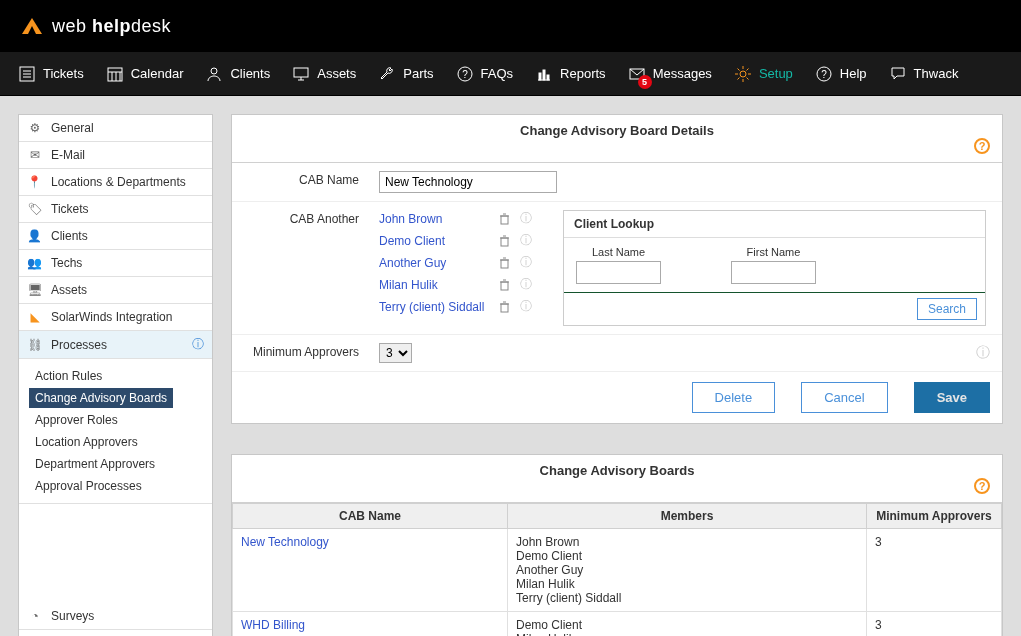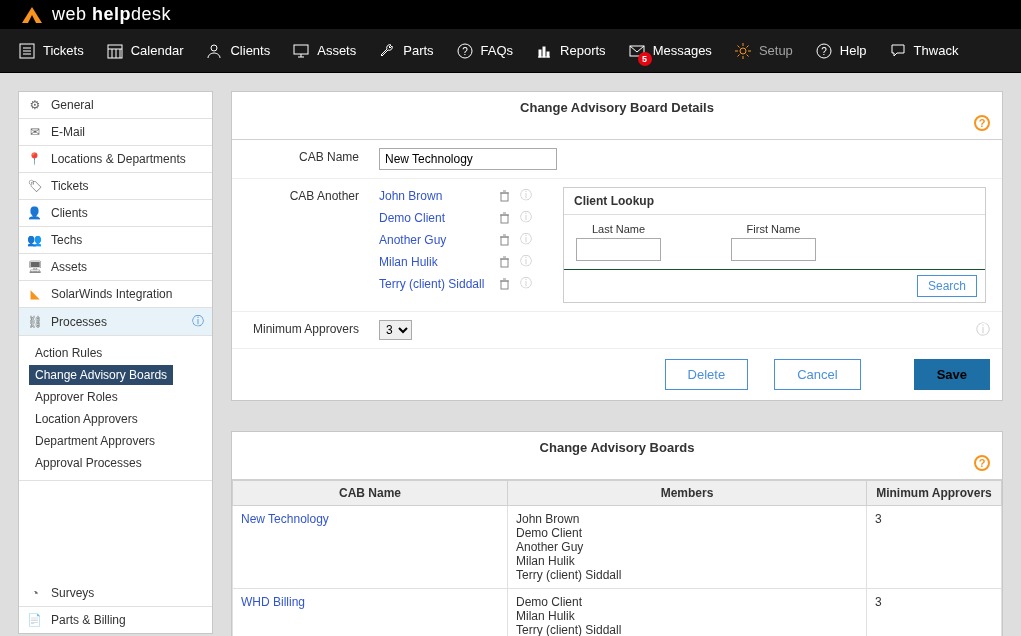--- a/index.html
+++ b/index.html
@@ -1,24 +1,24 @@
 <!DOCTYPE html>
 <html><head>
 <meta charset="utf-8">
 <style>
 * { box-sizing: border-box; margin: 0; padding: 0; }
 body { font-family: Arial, Helvetica, sans-serif; font-size: 12px; background: #dedede; color: #333; width: 1021px; }
-.topbar { background: #000; color: #fff; height: 29px; display: flex; align-items: center; padding: 0 20px; }
+.topbar { background: #000; color: #fff; height: 52px; display: flex; align-items: center; padding: 0 20px; }
 .logo { display: flex; align-items: center; gap: 8px; }
 .logo-mark { color: #f7941e; font-size: 20px; }
 .logo-text { font-size: 18px; font-weight: 300; letter-spacing: 0.5px; }
 .logo-text b { font-weight: bold; }
 .menubar { background: #1a1a1a; height: 44px; display: flex; align-items: center; padding: 0 18px; gap: 22px; border-bottom: 1px solid #000; }
 .menu-item { color: #fff; display: flex; align-items: center; gap: 7px; font-size: 13px; cursor: pointer; position: relative; }
-.menu-item.active { color: #a3a3a3; }
+.menu-item.active { color: #14b8a6; }
 .menu-icon { width: 18px; height: 18px; display: flex; align-items: center; justify-content: center; }
 .badge { position: absolute; top: 10px; left: 10px; background: #e30613; color: #fff; border-radius: 50%; width: 14px; height: 14px; font-size: 9px; display: flex; align-items: center; justify-content: center; font-weight: bold; }
 .container { display: flex; padding: 18px; gap: 18px; align-items: flex-start; }
 .sidebar { width: 195px; background: #fff; border: 1px solid #c7c7c7; }
 .side-item { display: flex; align-items: center; gap: 8px; padding: 5px 8px; border-bottom: 1px solid #e0e0e0; cursor: pointer; font-size: 12px; }
 .side-item:last-child { border-bottom: none; }
 .side-item.active { background: #e8f3f9; }
 .side-icon { width: 16px; height: 16px; display: flex; align-items: center; justify-content: center; color: #666; }
 .side-icon.orange { color: #f7941e; }
 .side-info { margin-left: auto; color: #4a90d9; }
@@ -41,21 +41,21 @@
 .lookup-header { padding: 6px 10px; font-weight: bold; font-size: 12px; border-bottom: 1px solid #ddd; }
 .lookup-body { padding: 8px 12px; display: flex; gap: 70px; }
 .lookup-field { display: flex; flex-direction: column; gap: 3px; font-size: 11px; align-items: center; }
 .lookup-field input { border: 1px solid #aaa; padding: 3px; width: 85px; }
 .lookup-footer { border-top: 1px solid #14532d; padding: 5px 8px; text-align: right; }
 .search-btn { border: 1px solid #4a90d9; background: #fff; color: #4a90d9; padding: 3px 10px; font-size: 12px; cursor: pointer; }
 select { border: 1px solid #aaa; padding: 1px 2px; font-size: 12px; }
 .info-icon-right { margin-left: auto; color: #ccc; font-size: 14px; }
 .button-bar { padding: 10px 12px; display: flex; justify-content: flex-end; gap: 26px; }
 .btn { padding: 7px 22px; font-size: 13px; cursor: pointer; border: 1px solid #4a90d9; background: #fff; color: #4a90d9; }
-.btn.primary { background: #1d6fa5; color: #000000; border-color: #1d6fa5; font-weight: bold; margin-left: 27px; }
+.btn.primary { background: #1d6fa5; color: #e5e5e5; border-color: #1d6fa5; font-weight: bold; }
 .table { width: 100%; border-collapse: collapse; }
 .table th { background: #efefef; border: 1px solid #d0d0d0; padding: 5px 8px; font-size: 12px; font-weight: bold; }
 .table td { border: 1px solid #e0e0e0; padding: 6px 8px; vertical-align: top; font-size: 12px; }
 .table td.link { color: #3355cc; cursor: pointer; }
 .pager { display: flex; align-items: center; justify-content: center; gap: 18px; padding: 8px; color: #666; border-top: 1px solid #e0e0e0; }
 svg { display: block; }
 </style>
 </head>
 <body>
 

